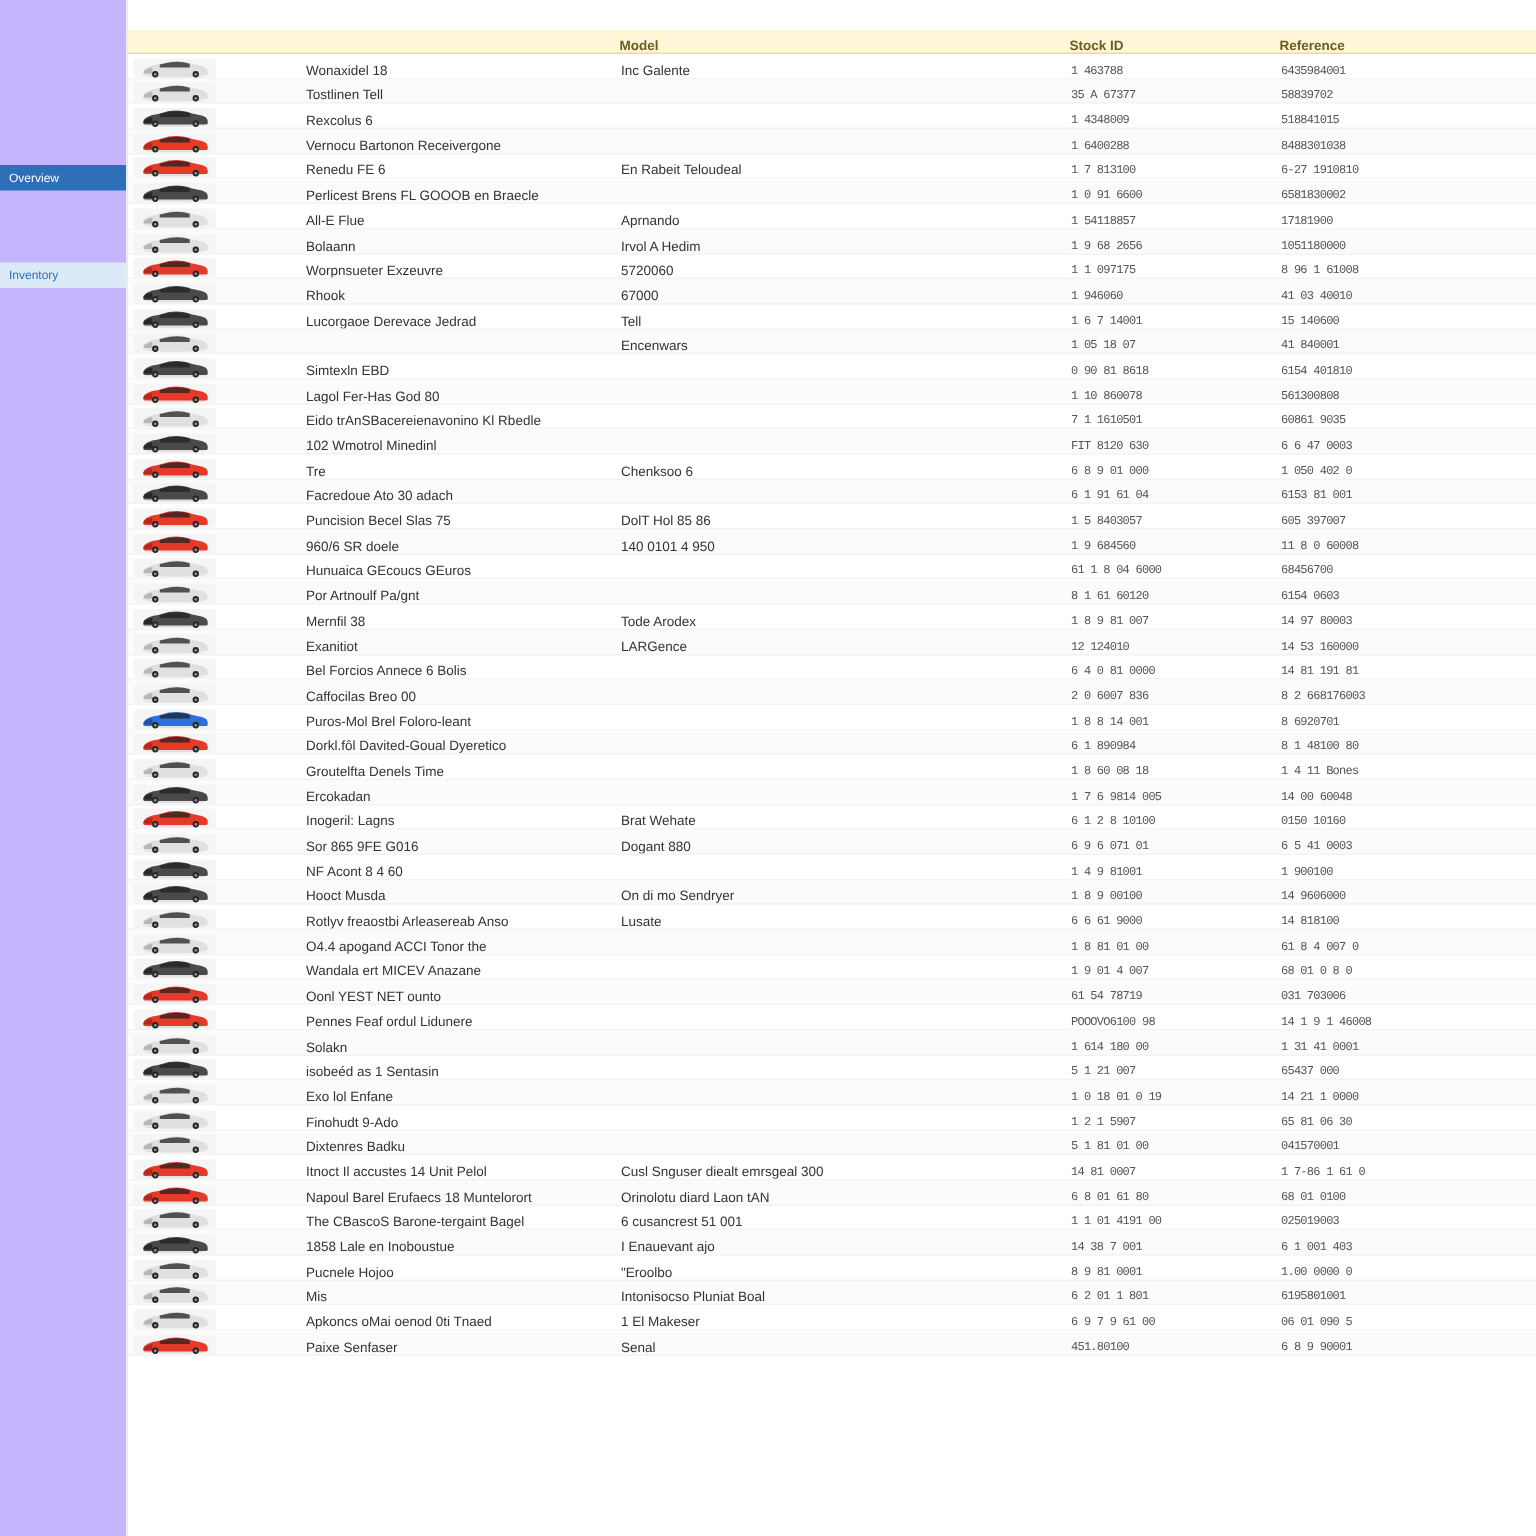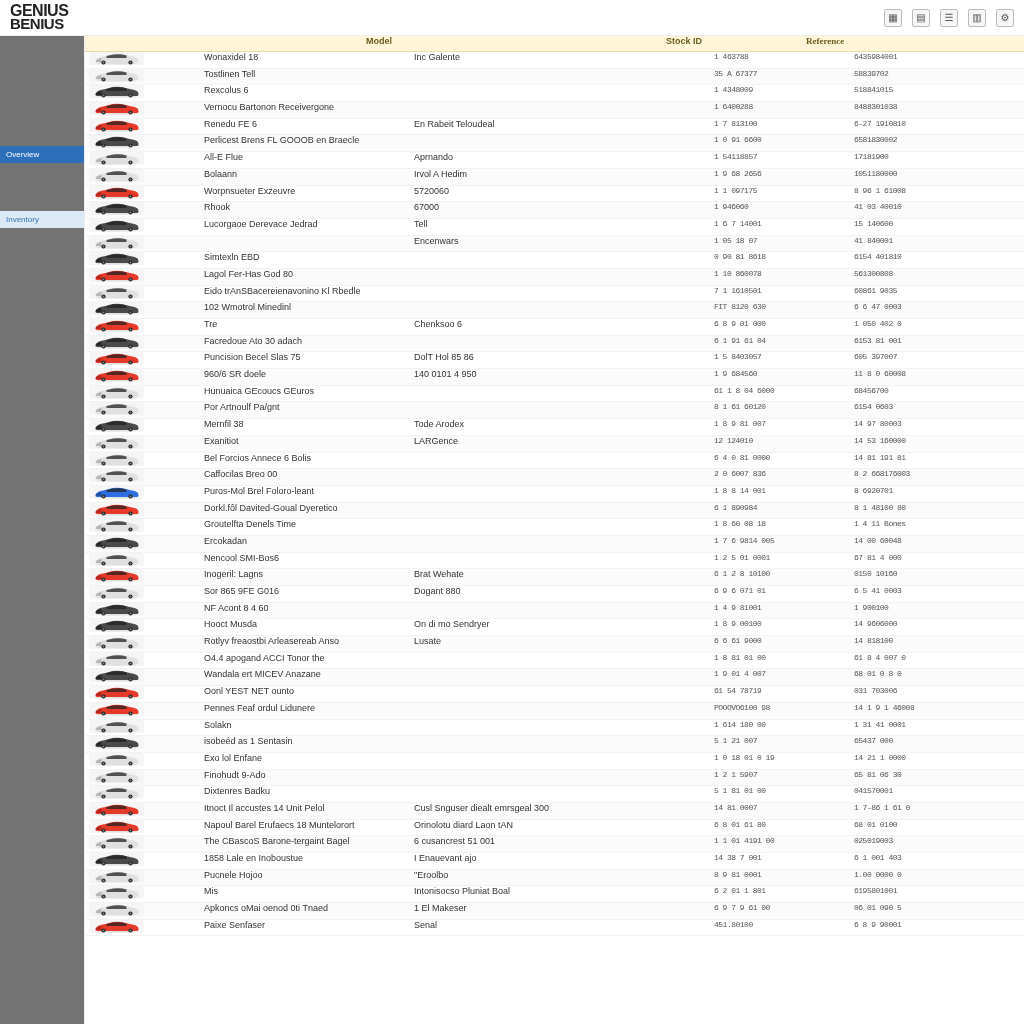--- a/index.html
+++ b/index.html
@@ -40,21 +40,21 @@
     background: #f6f6f6;
     display:flex; align-items:center; justify-content:center;
     font-size:10px; color:#555;
   }
 
   .body { display:flex; flex:1; min-height:0; }
 
   
   .sidebar {
     width: 85px;
-    background: #737373;
+    background: #c4b5fd;
     border-right: 1px solid #eee;
     padding-top: 110px;
     font-size: 8px;
   }
   .side-item {
     padding: 4px 6px;
     white-space: nowrap;
     overflow: hidden;
     text-overflow: ellipsis;
     color: #555;
@@ -67,37 +67,38 @@
     background: #dceaf7;
     color: #2d6fb8;
     margin-top: 48px;
   }
 
   
   .main { flex:1; display:flex; flex-direction:column; min-width:0; }
 
   .col-header {
     display:flex;
-    align-items:flex-start;
+    align-items:flex-end;
     height: 16px;
     background: #fff6d9;
     border-bottom: 1px solid #e8dca0;
     font-size: 9px;
     font-weight: bold;
     color: #6a5c1f;
-    padding-left: 71px;
+    padding-left: 118px;
+    margin-top: 20px;
   }
   .col-header .col-b { width: 300px; }
   .col-header .col-c { width: 140px; }
-  .col-header .col-d { width: 100px; font-family: Liberation Serif, serif; }
+  .col-header .col-d { width: 100px; }
 
   .table { flex:1; overflow:hidden; }
   .row {
     display:flex;
-    align-items:flex-start;
+    align-items:flex-end;
     height: 16.7px;
     border-bottom: 1px solid #f3f3f3;
     padding-left: 4px;
   }
   .row:nth-child(even) { background:#fbfbfb; }
 
   .thumb {
     width: 55px; height: 13px;
     margin-right: 60px;
     border-radius: 2px;
@@ -109,33 +110,20 @@
 
   .cell-a { width: 210px; overflow:hidden; white-space:nowrap; text-overflow:ellipsis; color:#333; font-size:9px; }
   .cell-b { width: 300px; overflow:hidden; white-space:nowrap; text-overflow:ellipsis; color:#333; font-size:9px; }
   .cell-c { width: 140px; color:#555; font-size:8px; font-family: "Courier New", monospace; letter-spacing:-0.5px;}
   .cell-d { width: 100px; color:#555; font-size:8px; font-family: "Courier New", monospace; letter-spacing:-0.5px;}
 </style>
 </head>
 <body>
 
 <div class="app">
-  <div class="header">
-    <div class="logo">
-      <span>GENIUS</span>
-      <span class="sub">BENIUS</span>
-    </div>
-    <div class="top-tools" id="top-tools">
-        <div class="tool-btn">▦</div>
-        <div class="tool-btn">▤</div>
-        <div class="tool-btn">☰</div>
-        <div class="tool-btn">▥</div>
-        <div class="tool-btn">⚙</div>
-      </div>
-  </div>
 
   <div class="body">
     <div class="sidebar" id="sidebar">
         <div class="side-item active">Overview</div>
         <div class="side-item secondary">Inventory</div>
       </div>
 
     <div class="main">
       <div class="col-header">
         <div class="cell-a"></div>
@@ -681,38 +669,20 @@
             </div>
             <div class="cell-a">Ercokadan</div>
             <div class="cell-b"></div>
             <div class="cell-c">1 7 6 9814 005</div>
             <div class="cell-d">14 00 60048</div>
           </div>
           <div class="row">
             <div class="thumb">
               <svg viewBox="0 0 100 26">
     <ellipse cx="50" cy="23" rx="40" ry="2" fill="#00000015"></ellipse>
-    <path d="M8 18 Q10 10 28 8 L42 4 Q60 2 72 7 L86 10 Q94 12 94 18 L94 20 Q94 22 90 22 L12 22 Q8 22 8 20 Z" fill="#e0e0e0"></path>
-    <path d="M30 8 L44 5 Q58 3 70 7 L70 12 L30 12 Z" fill="#222" opacity="0.75"></path>
-    <path d="M8 18 Q10 14 20 12 L20 20 L10 20 Z" fill="#9a9a9a" opacity="0.6"></path>
-    <circle cx="24" cy="21" r="4.2" fill="#222"></circle>
-                <circle cx="24" cy="21" r="2" fill="#888"></circle>
-    <circle cx="78" cy="21" r="4.2" fill="#222"></circle>
-                <circle cx="78" cy="21" r="2" fill="#888"></circle>
-  </svg>
-            </div>
-            <div class="cell-a">Nencool SMI-Bos6</div>
-            <div class="cell-b"></div>
-            <div class="cell-c">1 2 5 01 0001</div>
-            <div class="cell-d">67 81 4 000</div>
-          </div>
-          <div class="row">
-            <div class="thumb">
-              <svg viewBox="0 0 100 26">
-    <ellipse cx="50" cy="23" rx="40" ry="2" fill="#00000015"></ellipse>
     <path d="M8 18 Q10 10 28 8 L42 4 Q60 2 72 7 L86 10 Q94 12 94 18 L94 20 Q94 22 90 22 L12 22 Q8 22 8 20 Z" fill="#e53a2a"></path>
     <path d="M30 8 L44 5 Q58 3 70 7 L70 12 L30 12 Z" fill="#222" opacity="0.75"></path>
     <path d="M8 18 Q10 14 20 12 L20 20 L10 20 Z" fill="#8f1d14" opacity="0.6"></path>
     <circle cx="24" cy="21" r="4.2" fill="#222"></circle>
                 <circle cx="24" cy="21" r="2" fill="#888"></circle>
     <circle cx="78" cy="21" r="4.2" fill="#222"></circle>
                 <circle cx="78" cy="21" r="2" fill="#888"></circle>
   </svg>
             </div>
             <div class="cell-a">Inogeril: Lagns</div>

